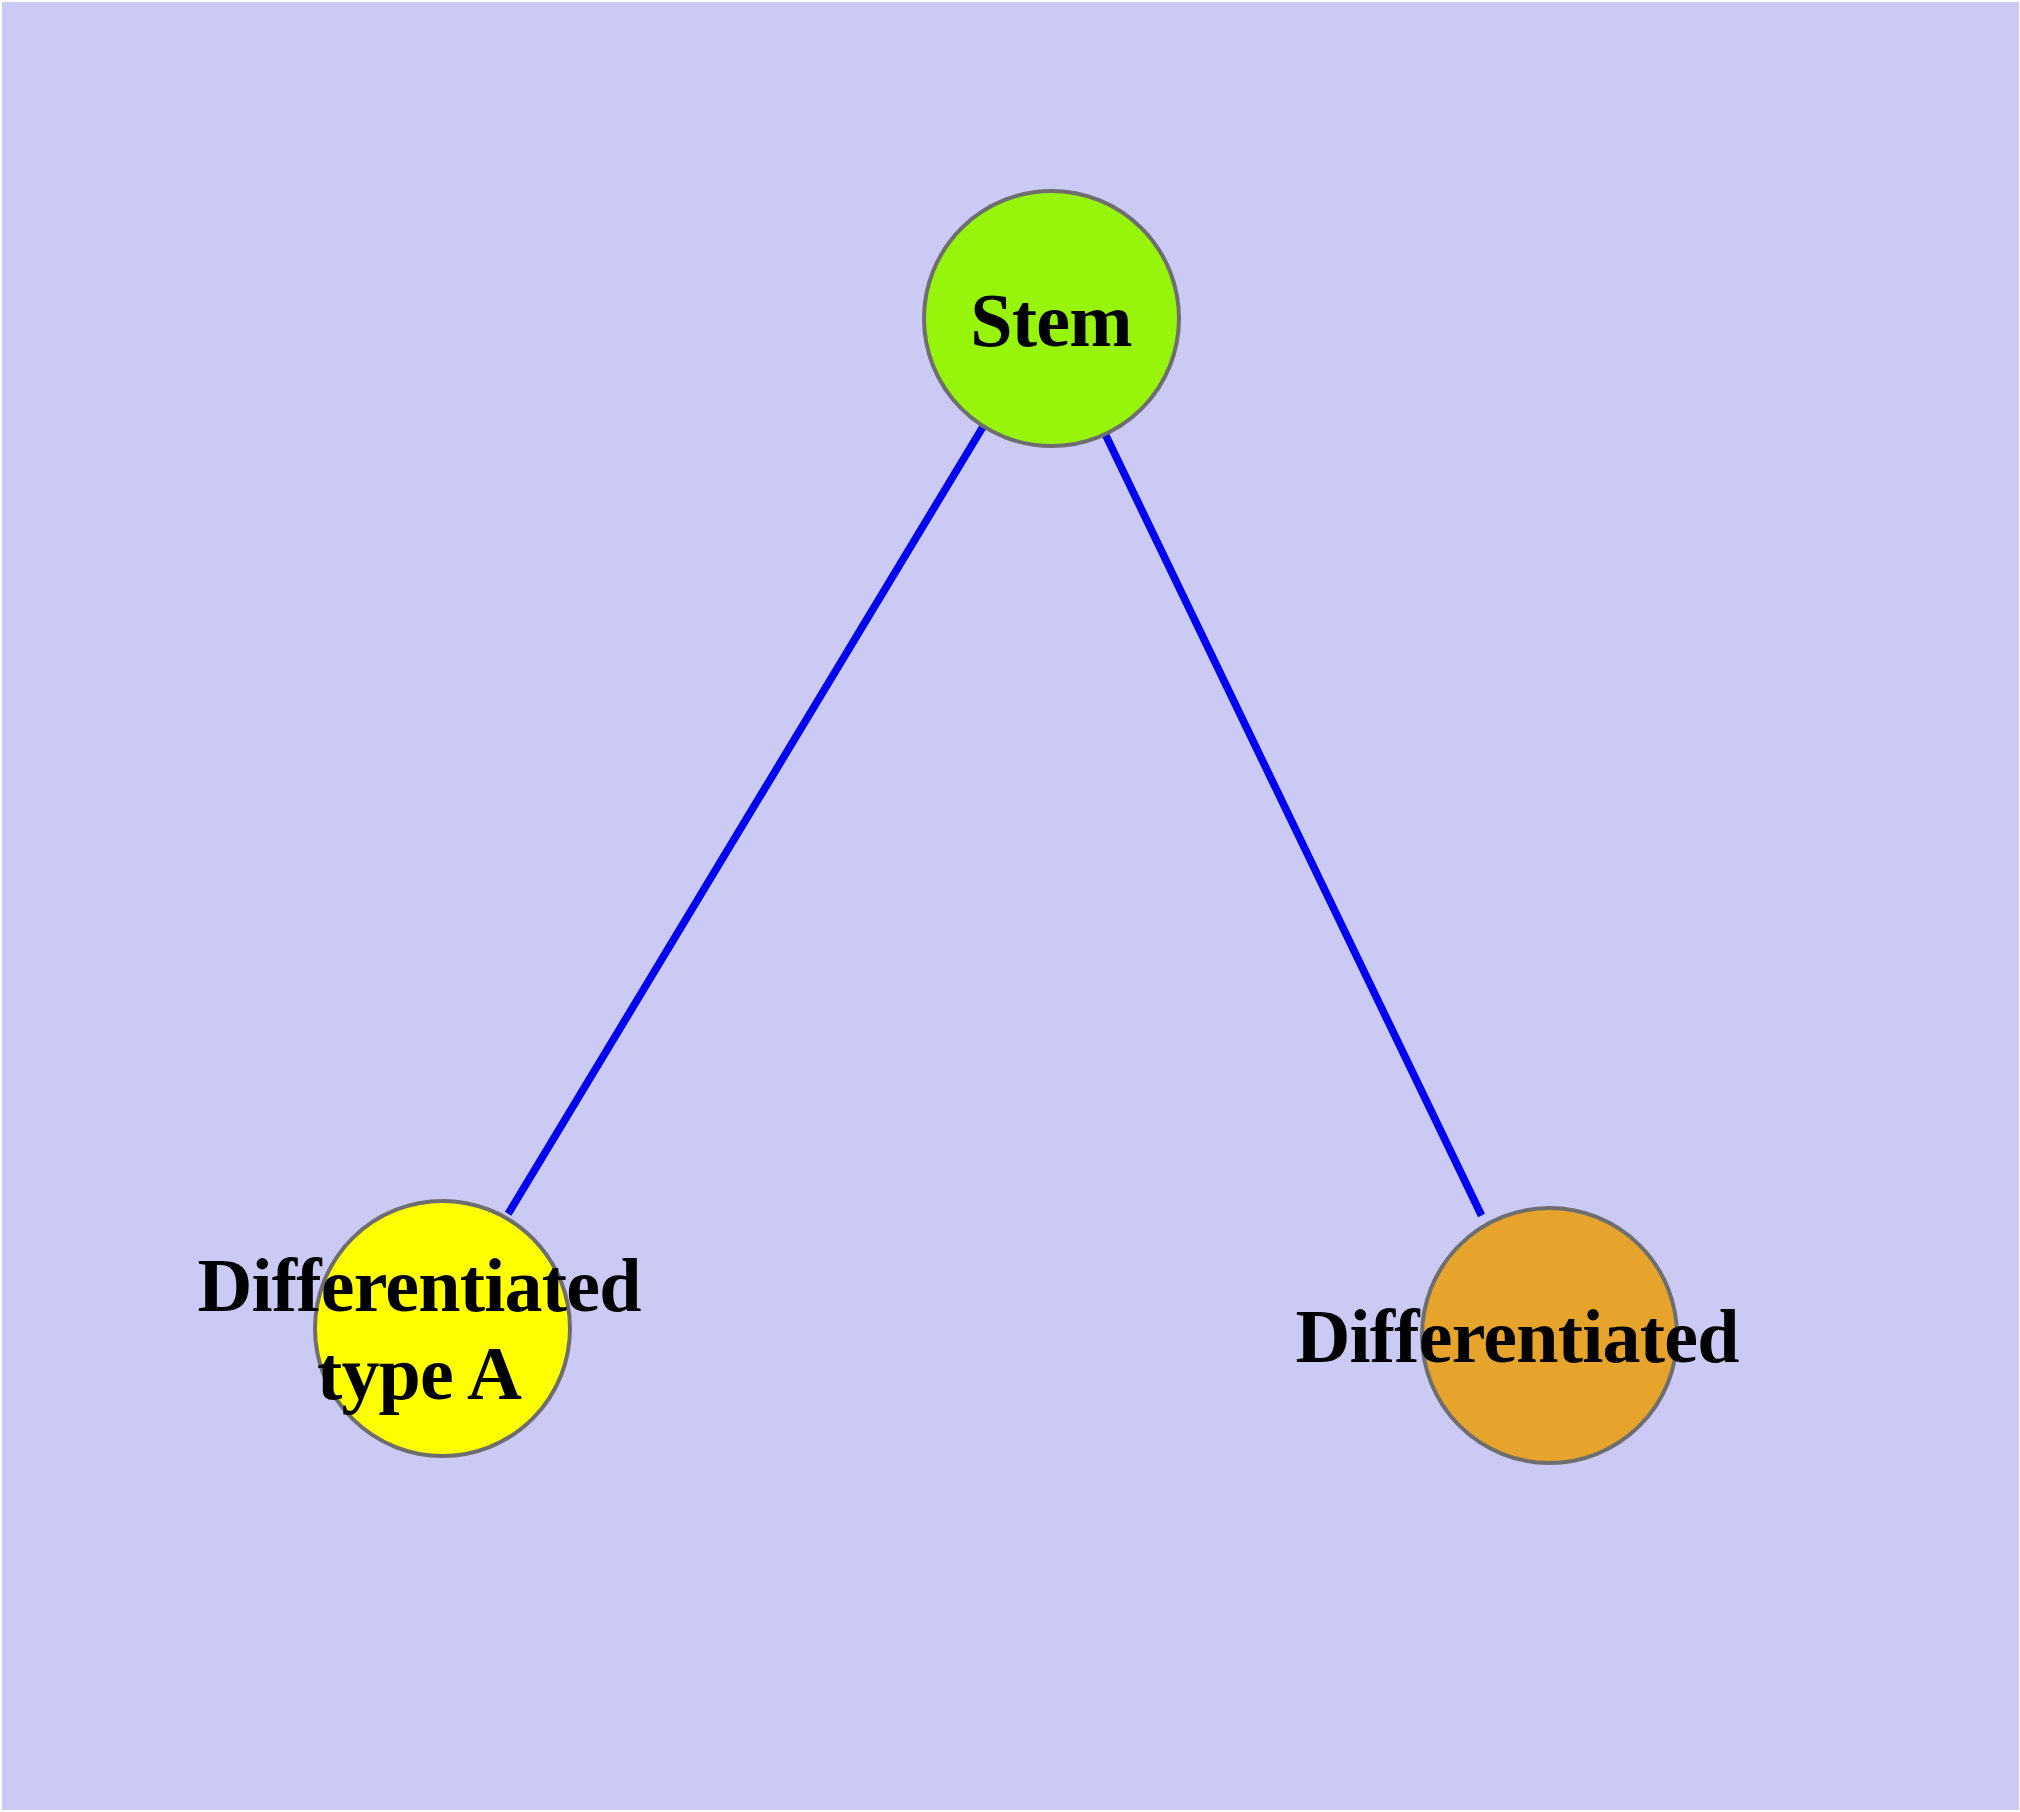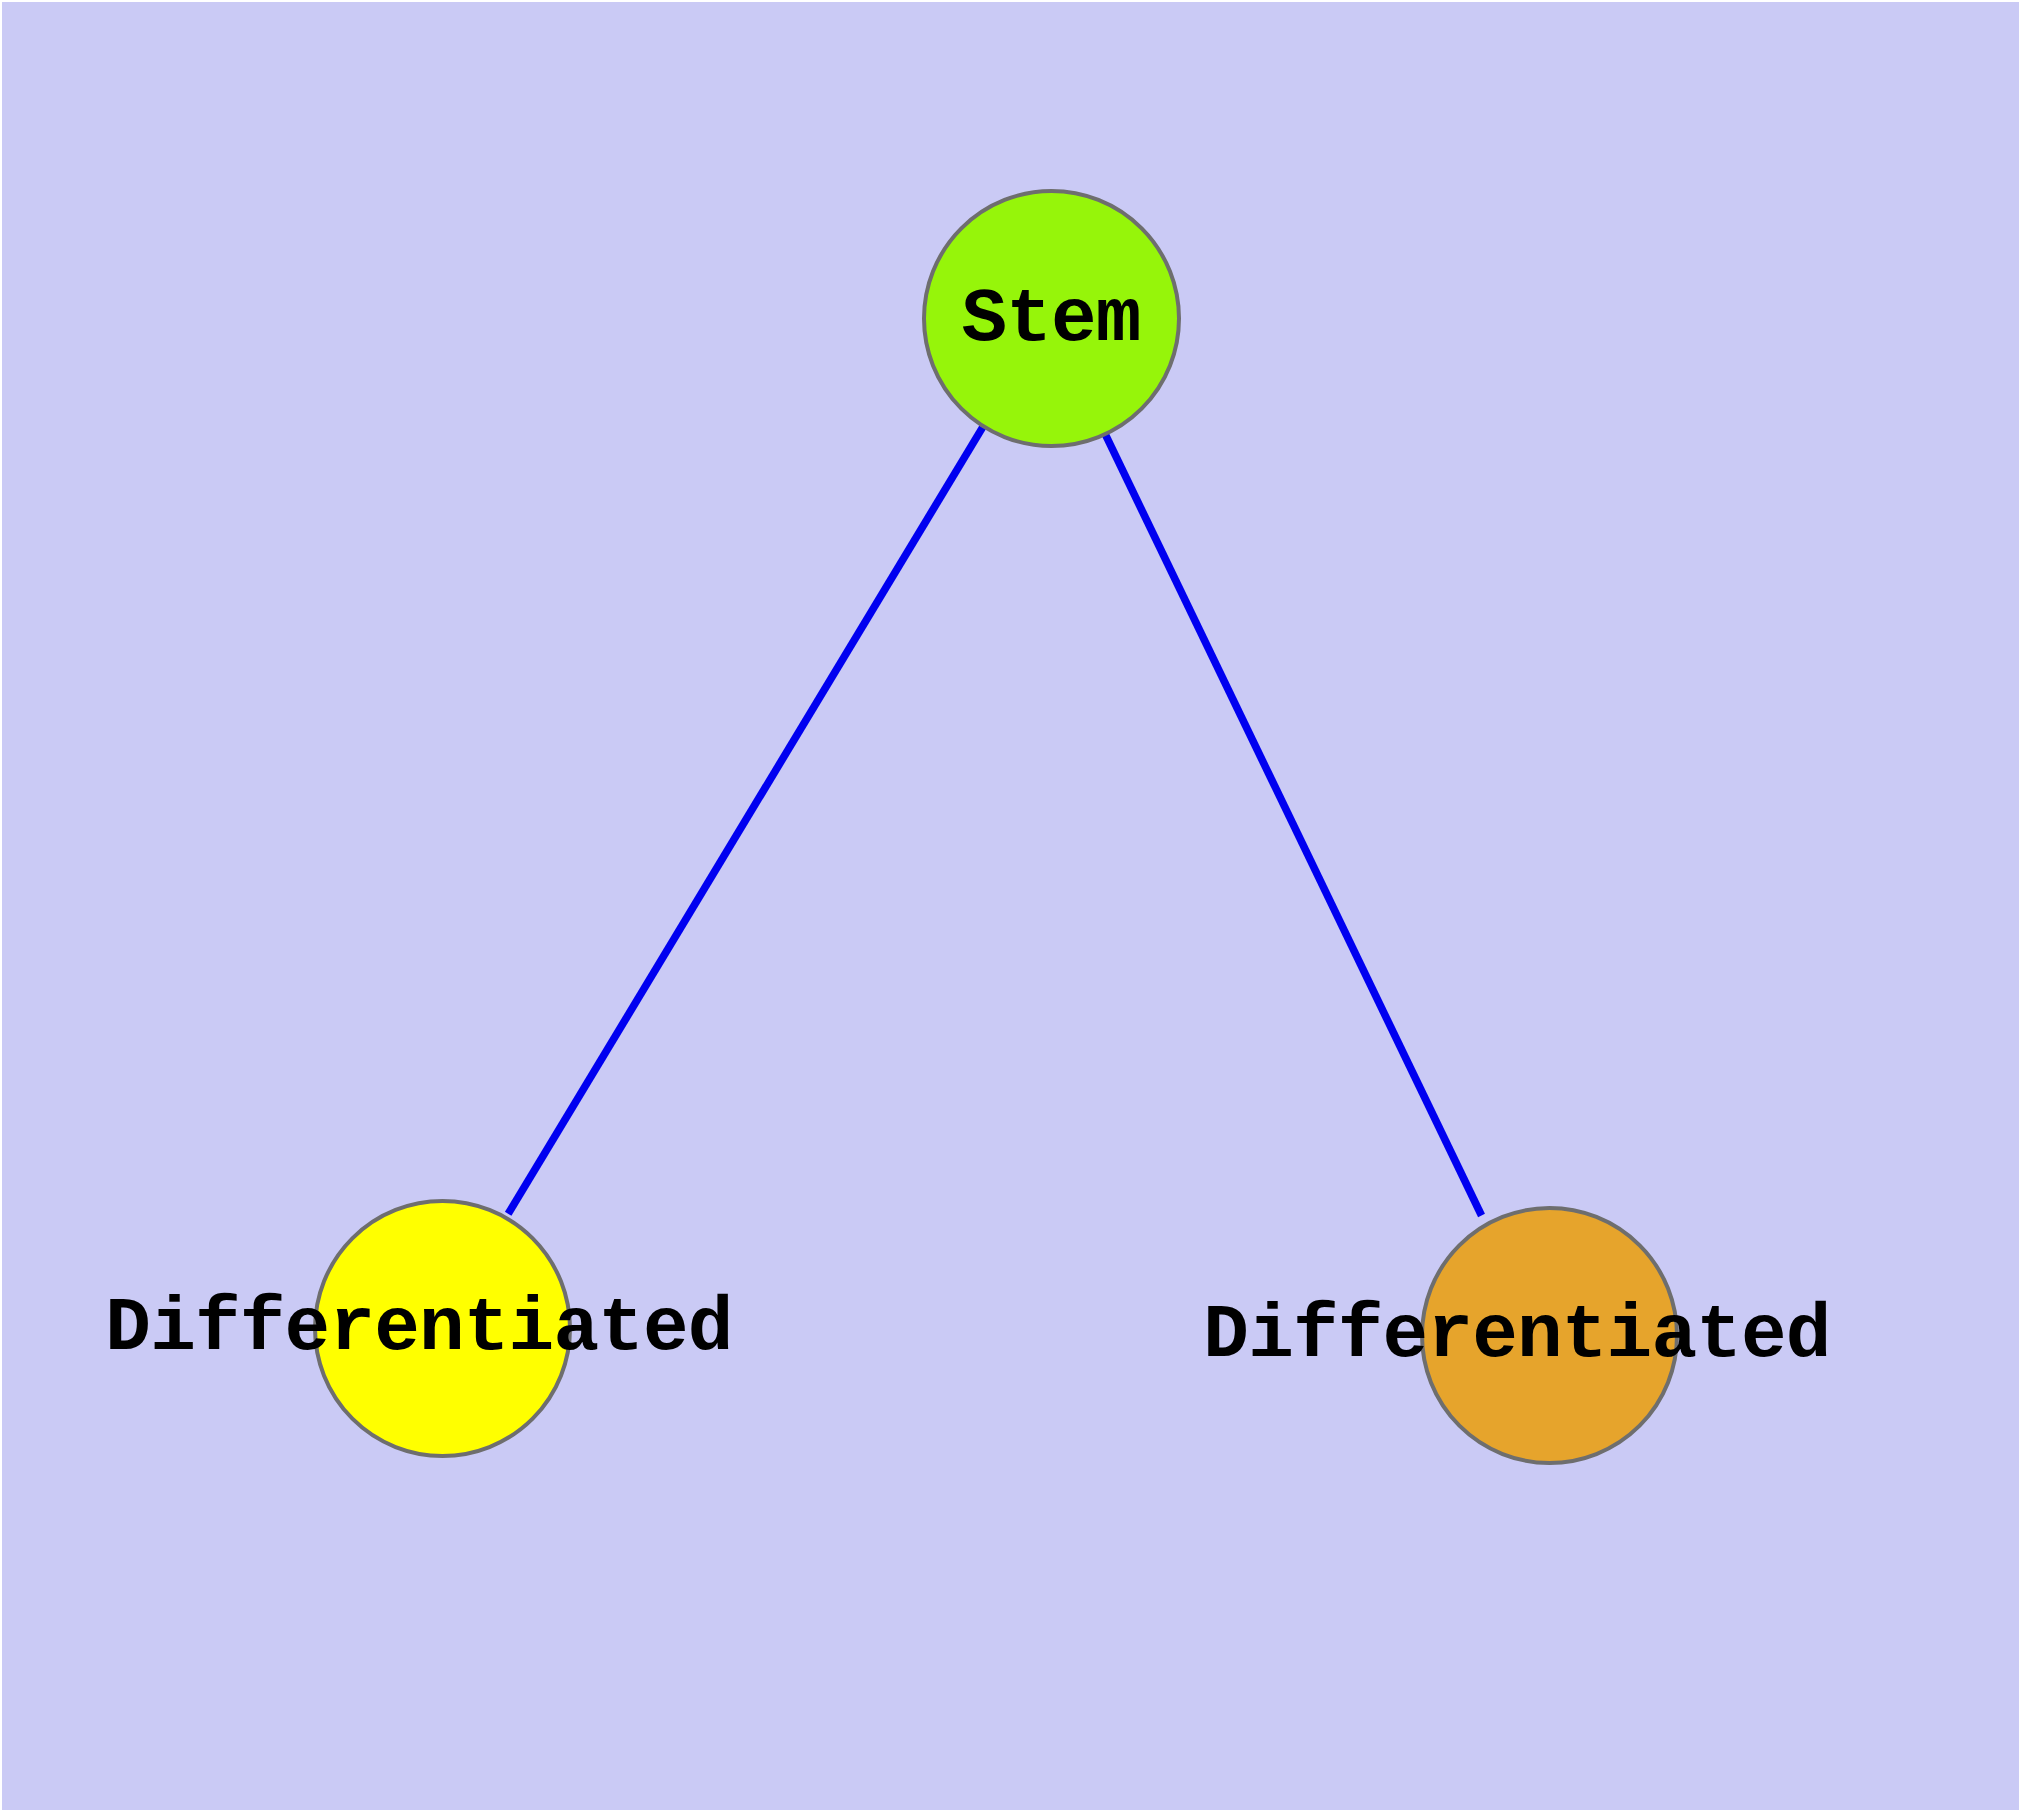--- a/index.html
+++ b/index.html
@@ -7,21 +7,21 @@
     padding: 0;
     background: #ffffff;
   }
   .canvas {
     position: relative;
     width: 2021px;
     height: 1812px;
     box-sizing: border-box;
     border: 2.5px solid #ffffff;
     overflow: hidden;
-    font-family: Liberation Mono, monospace;
+    font-family: Liberation Serif, serif;
   }
   .edges-layer {
     position: absolute;
     left: 0;
     top: 0;
     width: 100%;
     height: 100%;
   }
   .edge-line {
     fill: none;
@@ -66,20 +66,21 @@
   <div class="node" style="left: 311px; top: 1197px; background: rgb(255, 255, 0); border-color: rgb(110, 110, 110);"></div>
 
   <div class="node" style="left: 1418px; top: 1204px; background: rgb(230, 164, 44); border-color: rgb(110, 110, 110);"></div>
 
   <div class="node-label" style="left: 1049px; top: 318px; color: rgb(0, 0, 0);">
     <span class="line">Stem</span>
   </div>
 
   <div class="node-label" style="left: 417px; top: 1327px; color: rgb(0, 0, 0);">
     <span class="line">Differentiated</span>
+    <span class="line">type A</span>
   </div>
 
   <div class="node-label" style="left: 1515px; top: 1334px; color: rgb(0, 0, 0);">
     <span class="line">Differentiated</span>
   </div>
 
 </div>
 
 
 </body></html>

